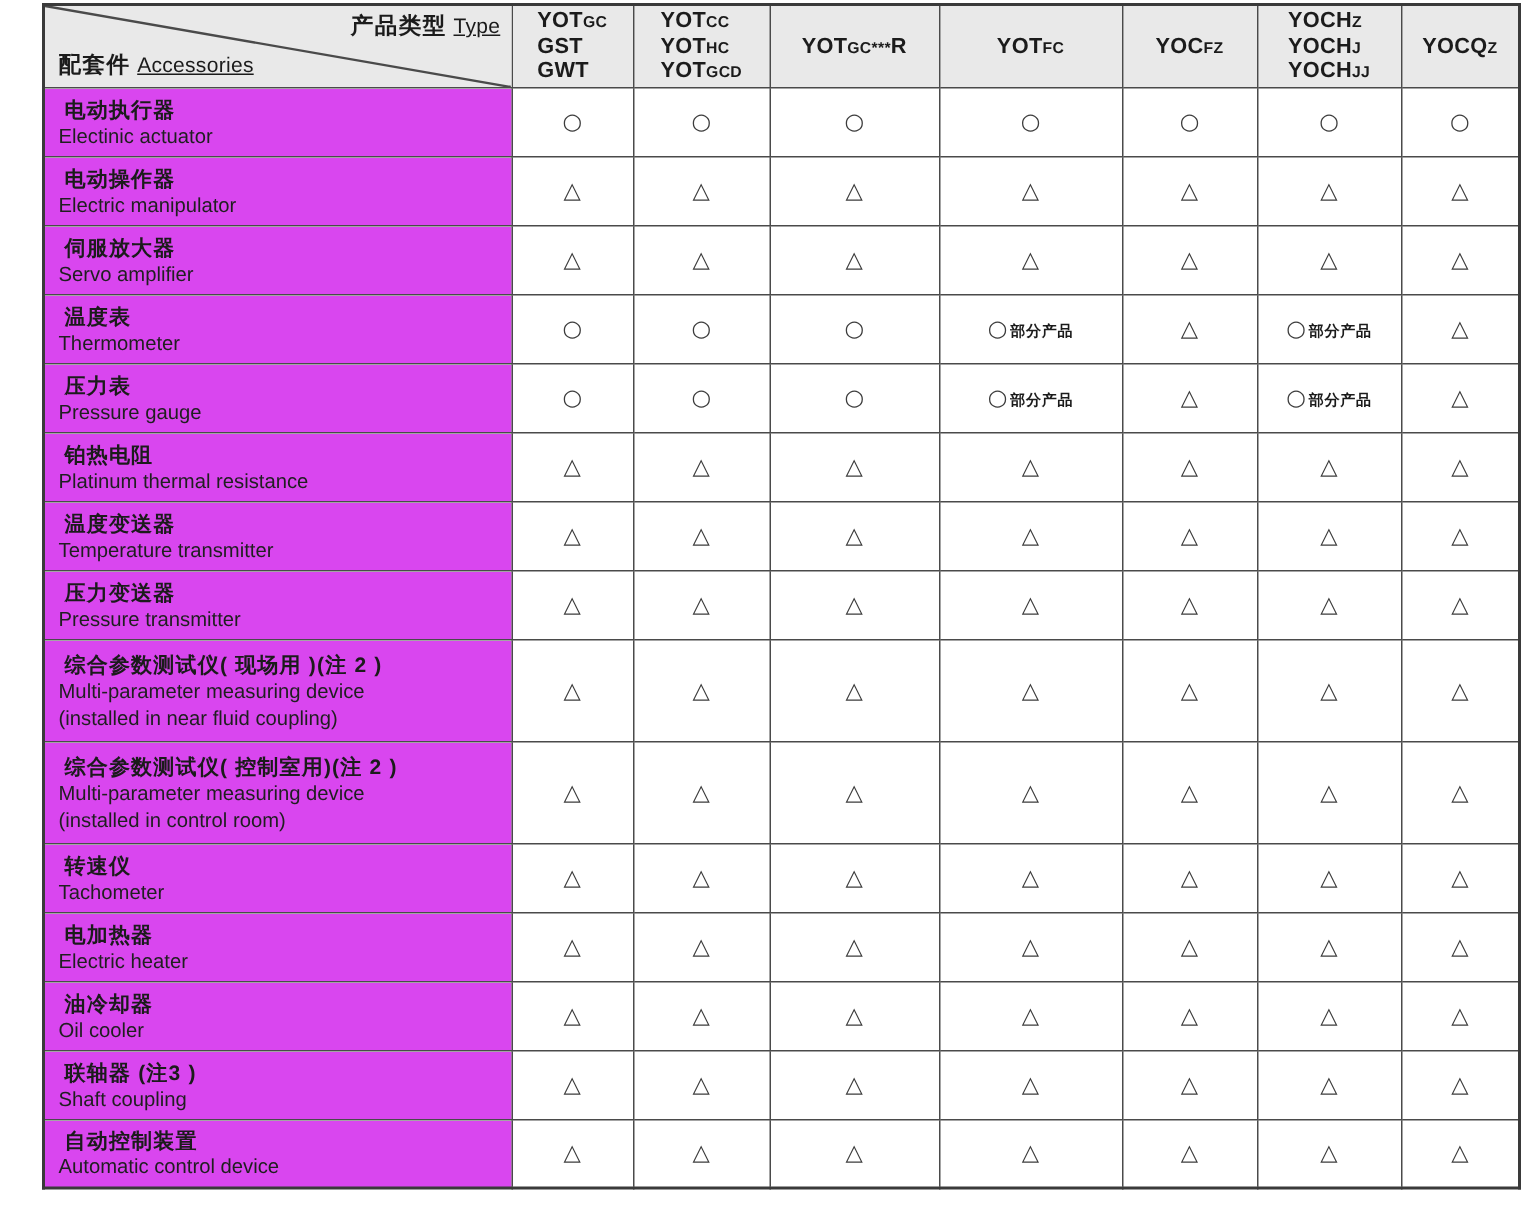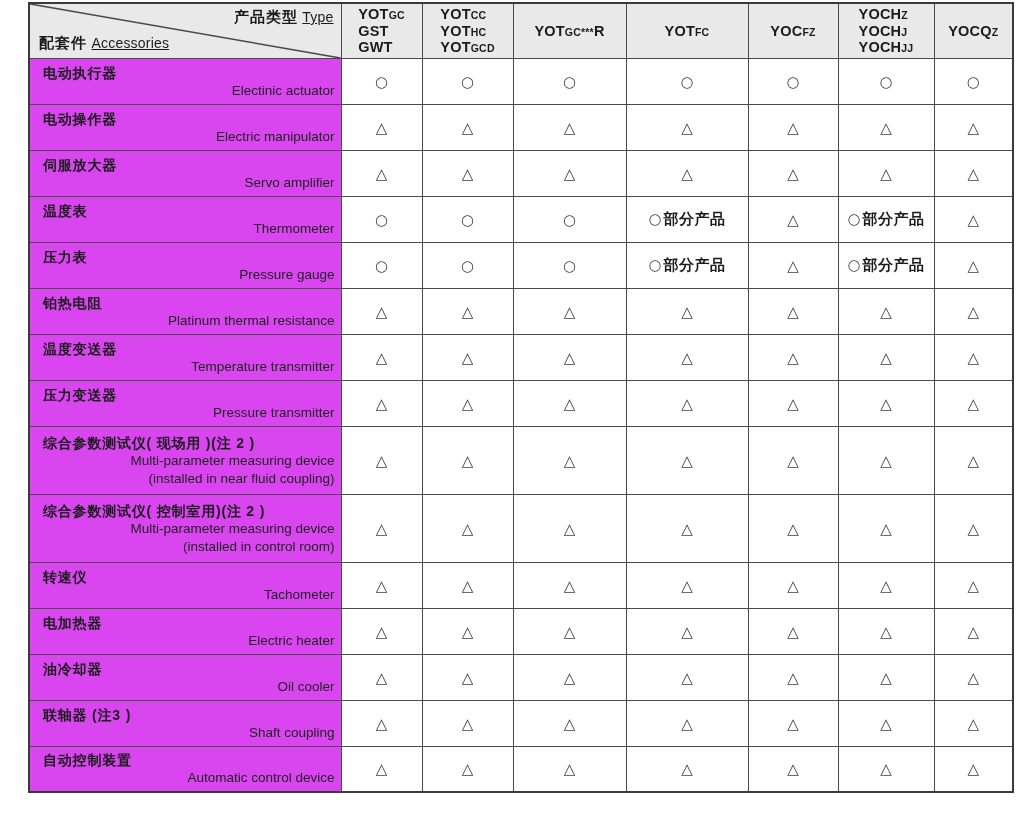--- a/index.html
+++ b/index.html
@@ -27,27 +27,27 @@
   .code-line{font-weight:700;font-size:14.5px;white-space:nowrap;letter-spacing:0.2px;}
   .code-line .sm{font-size:10.5px;font-weight:700;}
   .center-lines{text-align:center;}
   .center-lines .code-line{text-align:center;}
   
   tbody tr.std{height:46px;}
   tbody tr.tall{height:68px;}
   tbody tr.short{height:40px;padding-left:10px;}
   td.label{vertical-align:middle;padding:4px 6px 4px 9px;background:#d946ef;}
   .lbl-zh{font-weight:700;font-size:14px;letter-spacing:0.8px;line-height:1.3;padding-left:4px;}
-  .lbl-en{font-size:13.5px;line-height:1.3;color:#1f1f1f;text-align:right;}
+  .lbl-en{font-size:13.5px;line-height:1.3;color:#1f1f1f;}
   td.val{text-align:center;vertical-align:middle;background:#ffffff;white-space:nowrap;}
   .sym{
     font-family:"DejaVu Sans",sans-serif;
     font-size:15px;color:#3c3c3c;line-height:1;
   }
-  .note{font-weight:700;font-size:15px;letter-spacing:0.5px;margin-left:2px;}
+  .note{font-weight:700;font-size:10px;letter-spacing:0.5px;margin-left:2px;}
 </style>
 </head>
 <body>
 
 <div class="table-wrap">
   <table>
     <colgroup>
       <col style="width:312px">
       <col style="width:81px">
       <col style="width:91px">

